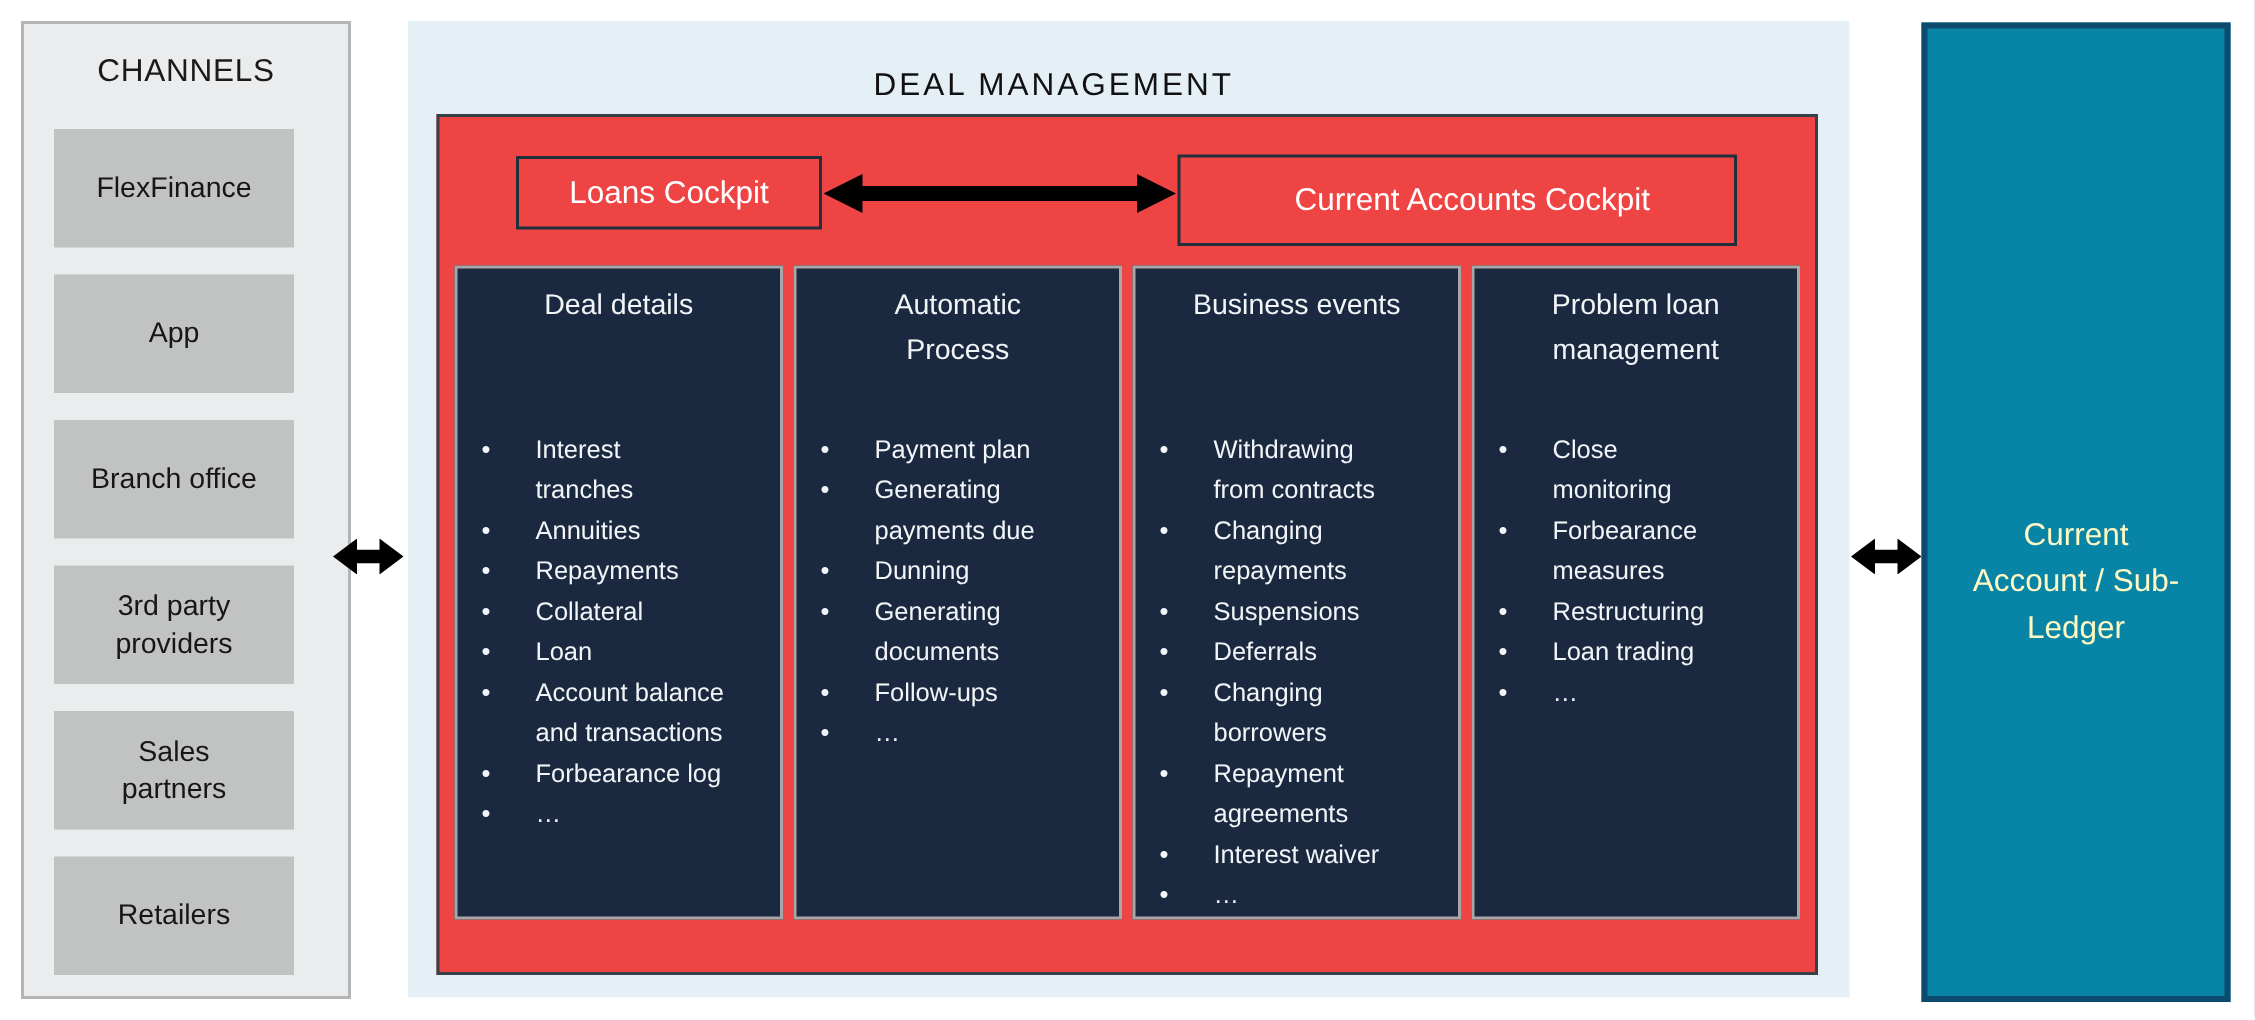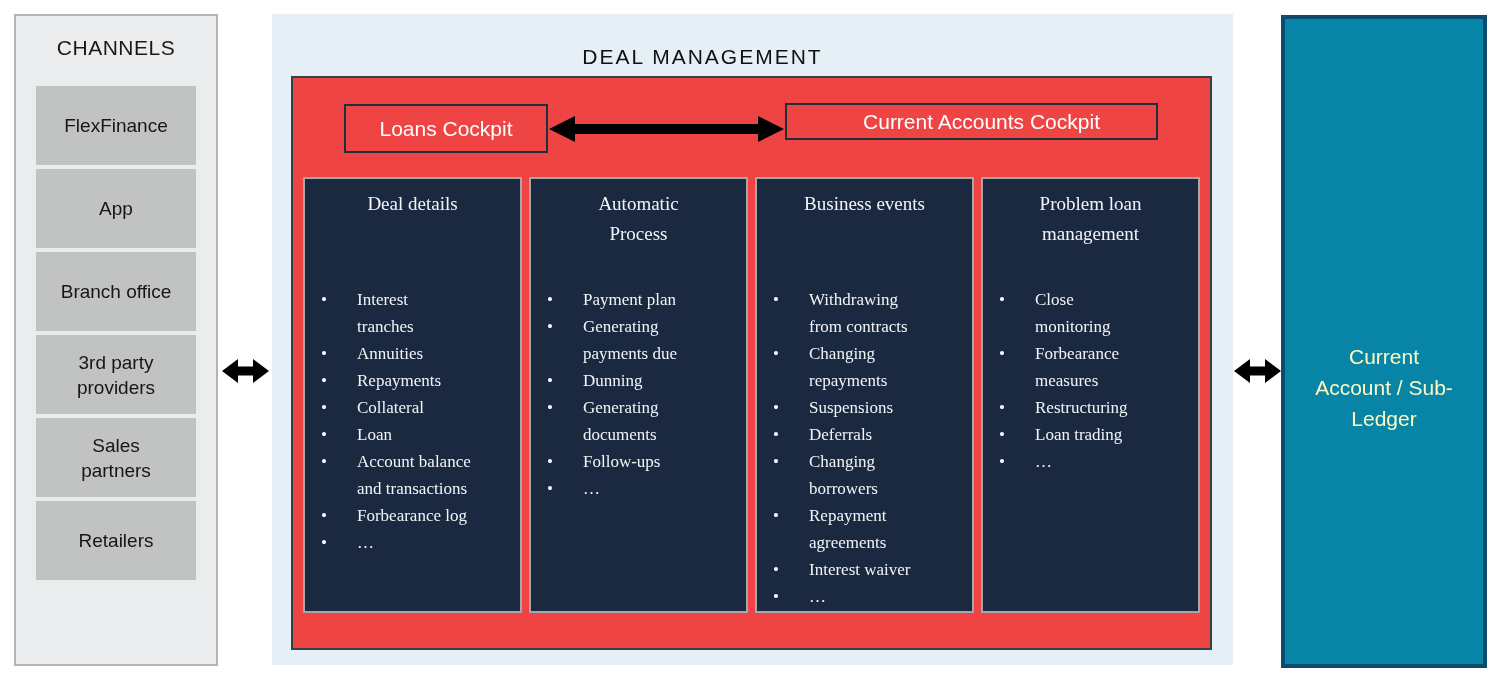--- a/index.html
+++ b/index.html
@@ -2,29 +2,29 @@
 <html><head>
 <meta charset="utf-8">
 <style>
   html,body { margin:0; padding:0; background:#ffffff; }
   .page {
     position:relative; width:1503px; height:680px; overflow:hidden;
     background:#ffffff; font-family:"Liberation Sans", sans-serif;
   }
   
   .sidebar {
-    position:absolute; left:14px; top:14px; width:204px; height:652px;
+    position:absolute; left:14px; top:14px; width:220px; height:652px;
     background:#ebeced; border:2px solid #b2b4b5; box-sizing:border-box;
   }
   .sidebar-title {
     margin-top:20px; text-align:center; font-size:21px; letter-spacing:0.5px; color:#1a1a1a;
   }
   .channel-list {
     position:absolute; left:20px; top:70px; width:160px;
-    display:flex; flex-direction:column; gap:4px;
+    display:flex; flex-direction:column; gap:18px;
   }
   .channel-box {
     height:79px; background:#c1c2c2; color:#161616;
     display:flex; align-items:center; justify-content:center;
     text-align:center; font-size:19px; line-height:25px; white-space:pre-line;
   }
   
   .arrow { position:absolute; }
   .arrow polygon { fill:#000000; }
   .arrow-left   { left:222px; top:359px; }
@@ -41,24 +41,24 @@
   .dm-inner {
     position:absolute; left:19px; top:62px; width:921px; height:574px;
     background:#ef4444; border:2px solid #35414a; box-sizing:border-box;
   }
   .cockpit {
     position:absolute; border:2px solid #20303a; box-sizing:border-box;
     color:#ffffff; font-size:21px;
     display:flex; align-items:center; justify-content:center;
   }
   .cockpit-loans { left:51px; top:26px; width:204px; height:49px; }
-  .cockpit-ca    { left:492px; top:25px; width:373px; height:37px;padding-left:20px; }
+  .cockpit-ca    { left:492px; top:25px; width:373px; height:61px;padding-left:20px; }
   .panels {
     position:absolute; left:10px; top:99px; width:897px; height:436px;
-    display:flex; gap:7px;font-family:Liberation Serif, serif;
+    display:flex; gap:7px;
   }
   .panel {
     flex:1; position:relative; box-sizing:border-box;
     background:#1b2940; border:2px solid #a7a7a7; color:#f2f5f7;
   }
   .panel-title {
     margin:10px 4px 0; text-align:center; font-size:19px; line-height:30px;
     font-weight:normal; white-space:pre-line;
   }
   .panel-list {

